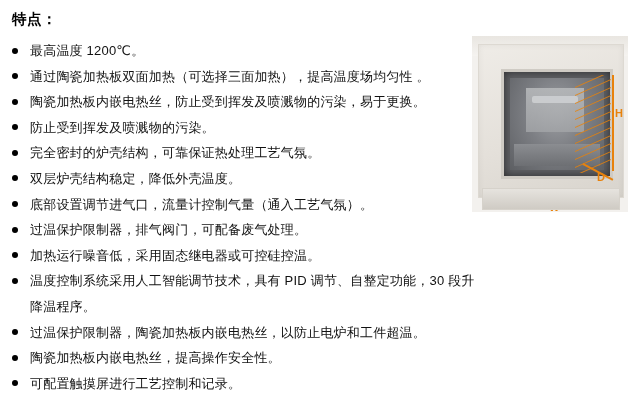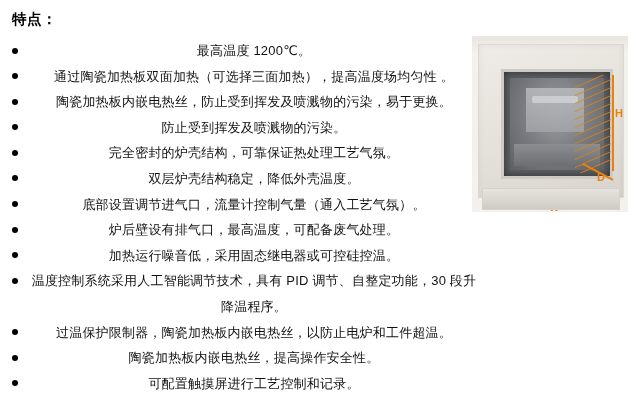--- a/index.html
+++ b/index.html
@@ -46,21 +46,20 @@
     position: absolute;
     left: 4px;
     top: 9.5px;
     width: 6px;
     height: 6px;
     border-radius: 50%;
     background: #000;
   }
   ul.features li .cont {
     display: block;
-    text-align: center;
   }
 
   
   .photo {
     position: absolute;
     left: 472px;
     top: 36px;
     width: 156px;
     height: 176px;
     background: #f3f1ee;
@@ -190,21 +189,21 @@
     <li>
       <span class="bullet"></span>
       <span class="cont">双层炉壳结构稳定，降低外壳温度。</span>
     </li>
     <li>
       <span class="bullet"></span>
       <span class="cont">底部设置调节进气口，流量计控制气量（通入工艺气氛）。</span>
     </li>
     <li>
       <span class="bullet"></span>
-      <span class="cont">炉后壁设有排气口，最高温度，可配备废气处理。</span>
+      <span class="cont">过温保护限制器，排气阀门，可配备废气处理。</span>
     </li>
     <li>
       <span class="bullet"></span>
       <span class="cont">加热运行噪音低，采用固态继电器或可控硅控温。</span>
     </li>
     <li>
       <span class="bullet"></span>
       <span class="cont">温度控制系统采用人工智能调节技术，具有 PID 调节、自整定功能，30 段升降温程序。</span>
     </li>
     <li>

